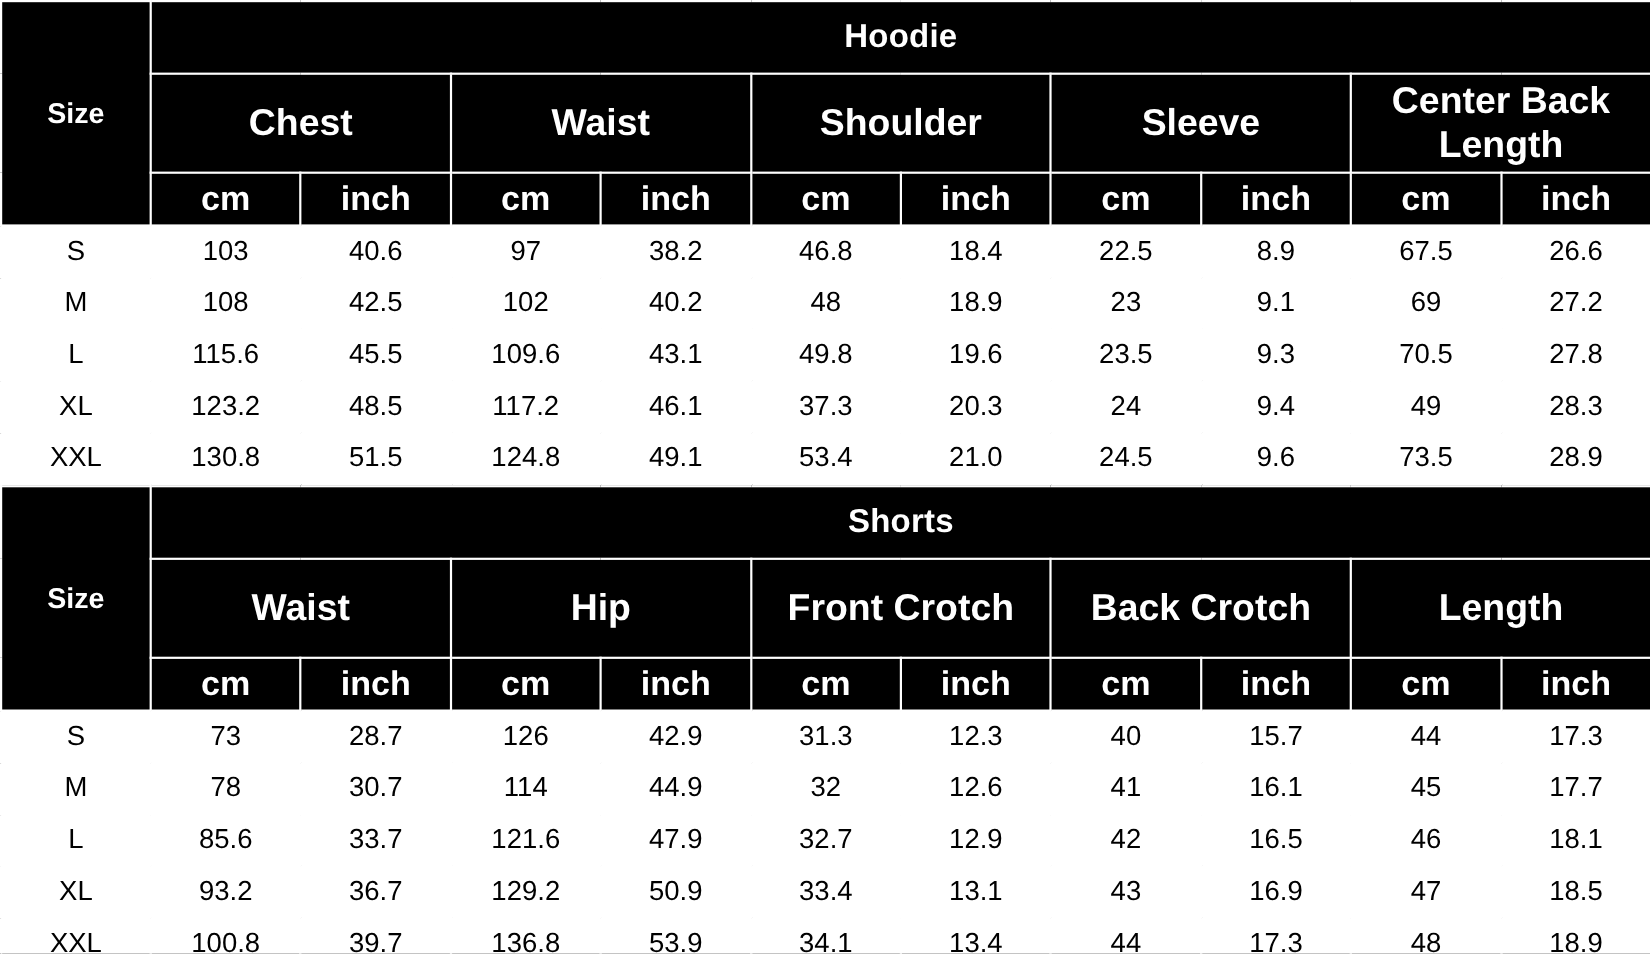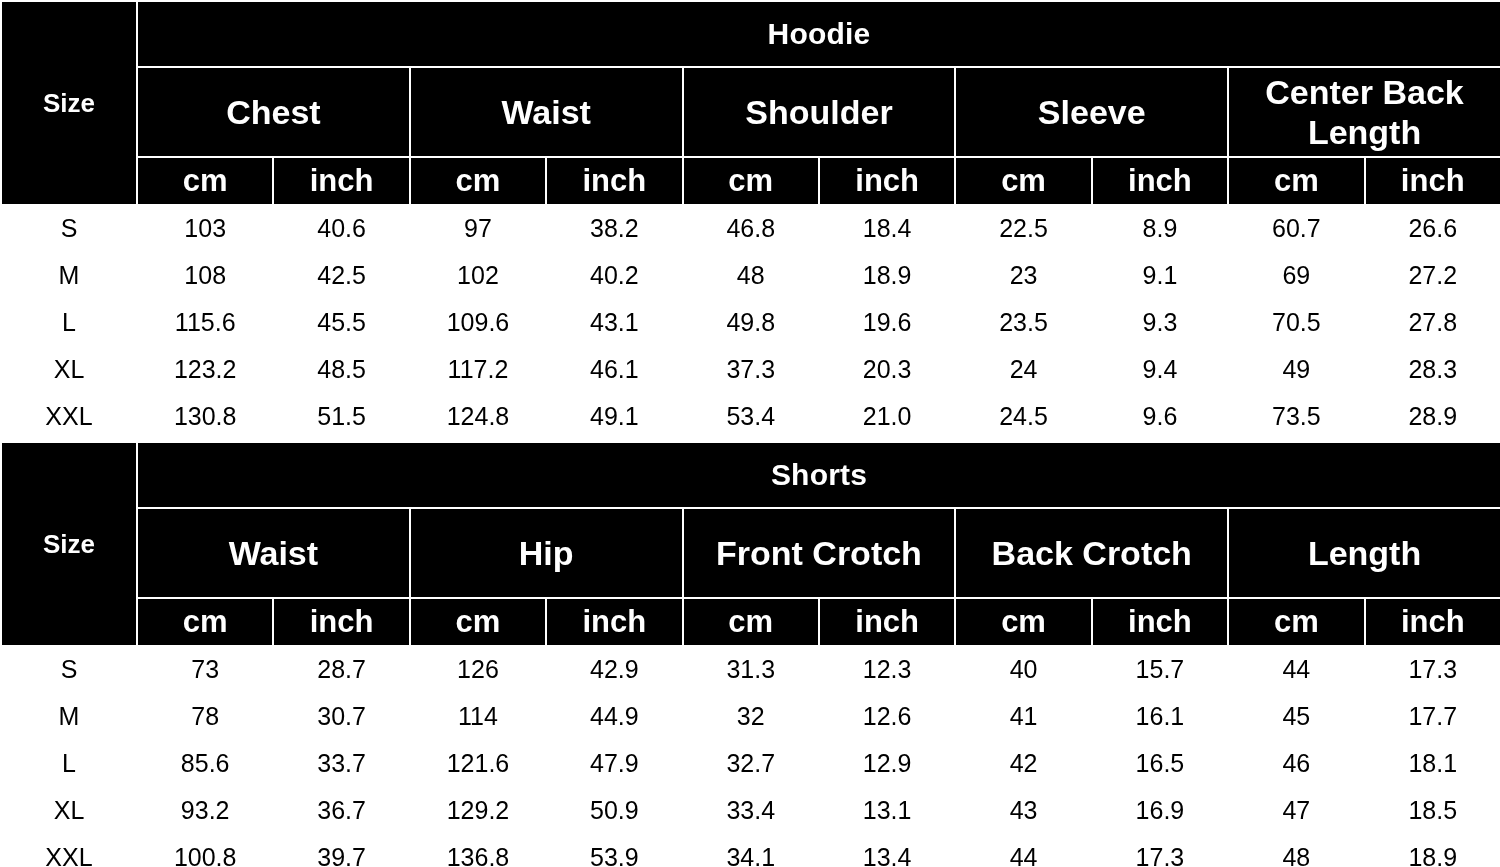--- a/index.html
+++ b/index.html
@@ -122,21 +122,21 @@
       <tr class="data-row">
         <td class="rowlabel">S</td>
         <td>103</td>
         <td>40.6</td>
         <td>97</td>
         <td>38.2</td>
         <td>46.8</td>
         <td>18.4</td>
         <td>22.5</td>
         <td>8.9</td>
-        <td>60.7</td>
+        <td>67.5</td>
         <td>26.6</td>
       </tr>
       <tr class="data-row">
         <td class="rowlabel">M</td>
         <td>108</td>
         <td>42.5</td>
         <td>102</td>
         <td>40.2</td>
         <td>48</td>
         <td>18.9</td>

